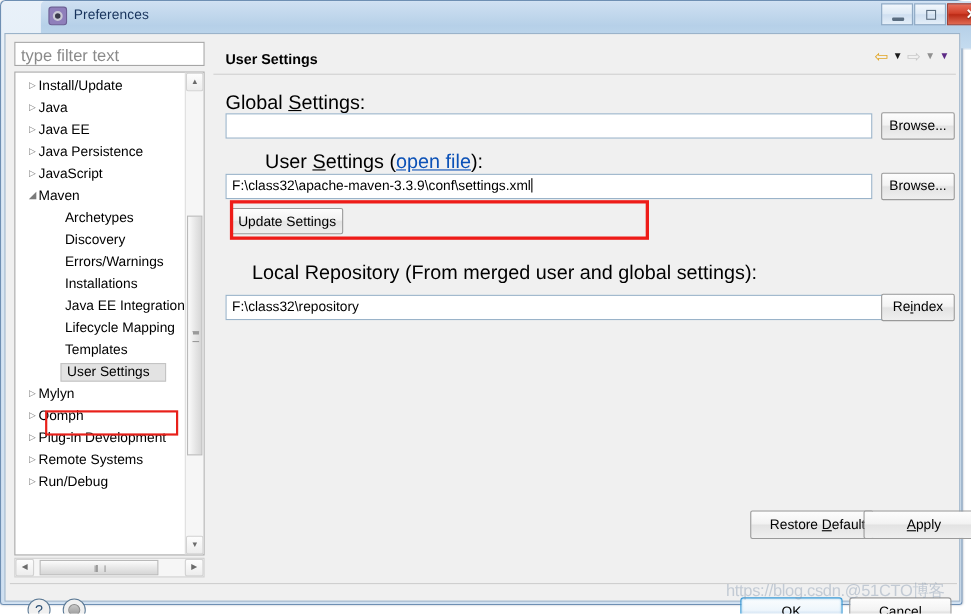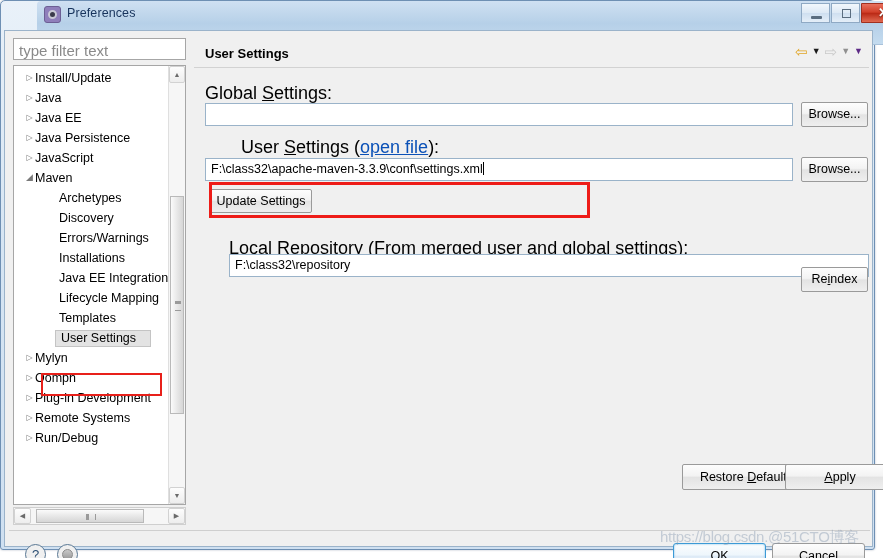--- a/index.html
+++ b/index.html
@@ -514,21 +514,21 @@
         <div class="field-label" style="left:11px; top:49px;"><span>Global </span><u>S</u><span>ettings:</span></div>
         <div class="text-input" style="left:11px; top:69px; width:588px;"></div>
         <div class="btn" style="left:607px; top:68px; width:67px; height:25px; line-height:23px;">Browse...</div>
 
         <div class="field-label" style="left:11px; top:103px;margin-left:36px;"><span>User </span><u>S</u><span>ettings (</span><span class="link">open file</span><span>):</span></div>
         <div class="text-input" style="left:11px; top:124px; width:588px;"><span>F:\class32\apache-maven-3.3.9\conf\settings.xml</span><span class="caret"></span></div>
         <div class="btn" style="left:607px; top:123px; width:67px; height:25px; line-height:23px;">Browse...</div>
         <div class="btn" style="left:16px; top:155px; width:102px; height:24px; line-height:22px;">Update Settings</div>
 
         <div class="field-label" style="left:11px; top:204px;margin-left:24px;">Local Repository (From merged user and global settings):</div>
-        <div class="text-input" style="left:11px; top:220px; width:640px;margin-left:24px;">F:\class32\repository</div>
+        <div class="text-input" style="left:11px; top:234px; width:640px;">F:\class32\repository</div>
         <div class="btn" style="left:607px; top:233px; width:67px; height:25px; line-height:23px;"><span>Re</span><u>i</u><span>ndex</span></div>
 
         <div class="btn" style="left:488px; top:430px; width:112px; height:26px; line-height:24px;text-align:right;"><span>Restore </span><u>D</u><span>efaults</span></div>
         <div class="btn" style="left:591px; top:430px; width:110px; height:26px; line-height:24px;"><u>A</u><span>pply</span></div>
       </div>
 
       <div class="input-red-box"></div>
 
       <div class="footer-sep"></div>
       <div class="help-icon">?</div>

